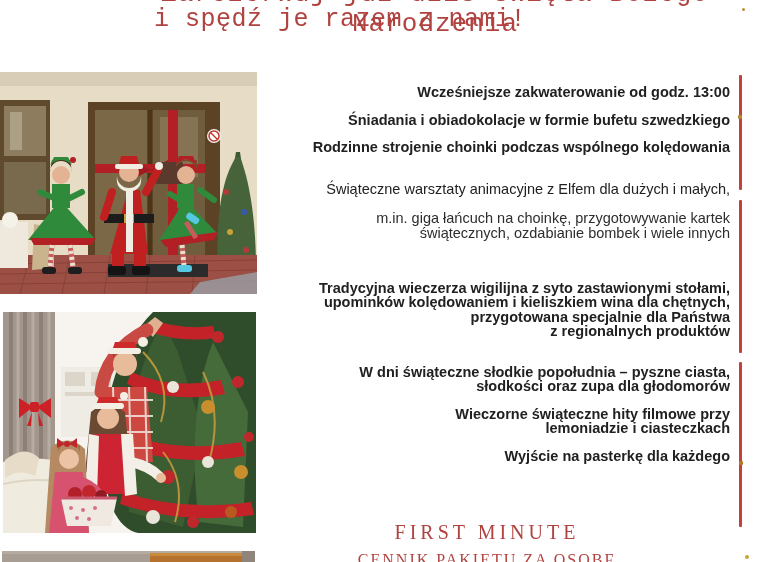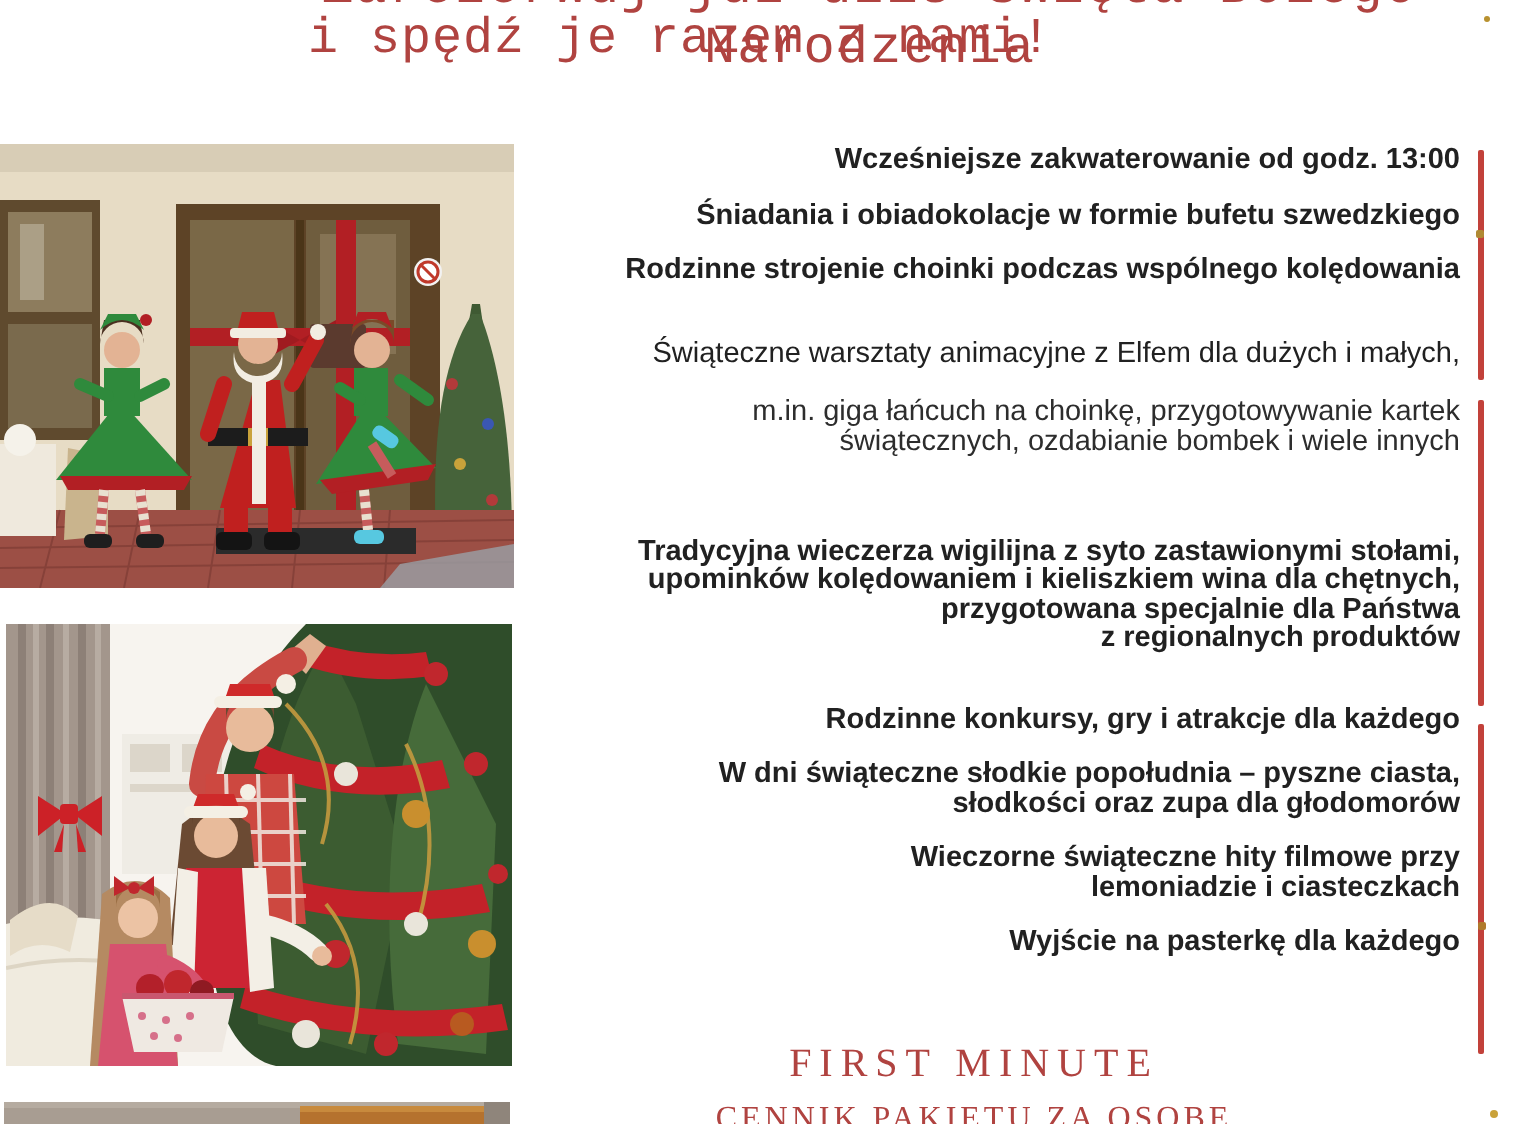--- a/index.html
+++ b/index.html
@@ -17,21 +17,21 @@
   .photo{position:absolute;overflow:hidden;background:#ddd;}
   .photo svg{display:block;}
   .photo1{left:0;top:72px;width:257px;height:222px;}
   .photo2{left:3px;top:312px;width:253px;height:221px;}
   .photo3{left:2px;top:551px;width:253px;height:11px;}
 
   
   .features{position:absolute;top:73px;right:28px;width:462px;text-align:right;
             color:#212121;font-size:14.5px;line-height:1.0;}
   .group{margin-bottom:26px;}
-  .item{margin-bottom:13px;font-weight:700;white-space:pre-line;}
+  .item{margin-bottom:13px;font-weight:700;white-space:pre-line;margin-top:12px;}
   .item:last-child{margin-bottom:0;}
   .item-head{font-weight:400;}
   .item-rest{font-weight:400;white-space:pre-line;color:#2d2d2d;}
 
   
   .tline{position:absolute;left:739px;width:3px;background:#c2413a;border-radius:1px;}
   .seg1{top:75px;height:115px;}
   .seg2{top:200px;height:153px;}
   .seg3{top:362px;height:165px;}
   .dot{position:absolute;border-radius:1px;}
@@ -314,21 +314,20 @@
 świątecznych, ozdabianie bombek i wiele innych</div>
       </div>
     </div>
     <div class="group">
       <div class="item">Tradycyjna wieczerza wigilijna z syto zastawionymi stołami,
 upominków kolędowaniem i kieliszkiem wina dla chętnych,
 przygotowana specjalnie dla Państwa
 z regionalnych produktów</div>
     </div>
     <div class="group">
-      <div class="item">Rodzinne konkursy, gry i atrakcje dla każdego</div>
       <div class="item">W dni świąteczne słodkie popołudnia – pyszne ciasta,
 słodkości oraz zupa dla głodomorów</div>
       <div class="item">Wieczorne świąteczne hity filmowe przy
 lemoniadzie i ciasteczkach</div>
       <div class="item">Wyjście na pasterkę dla każdego</div>
     </div>
   </div>
 
   <div class="tline seg1"></div>
   <div class="tline seg2"></div>

